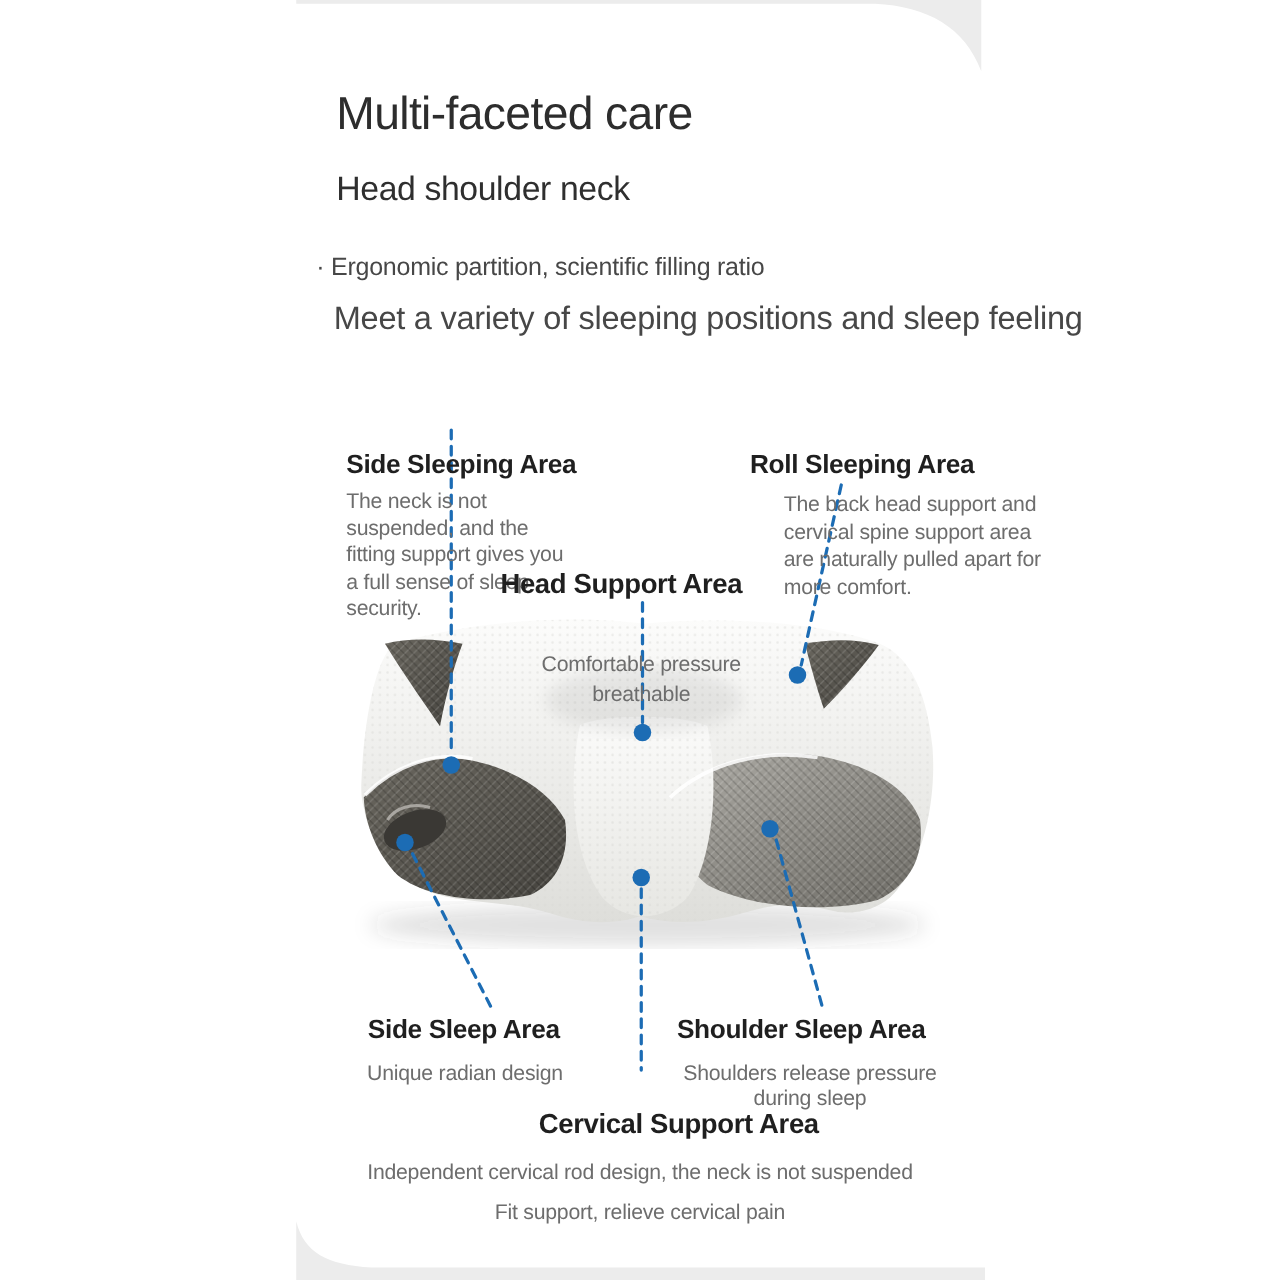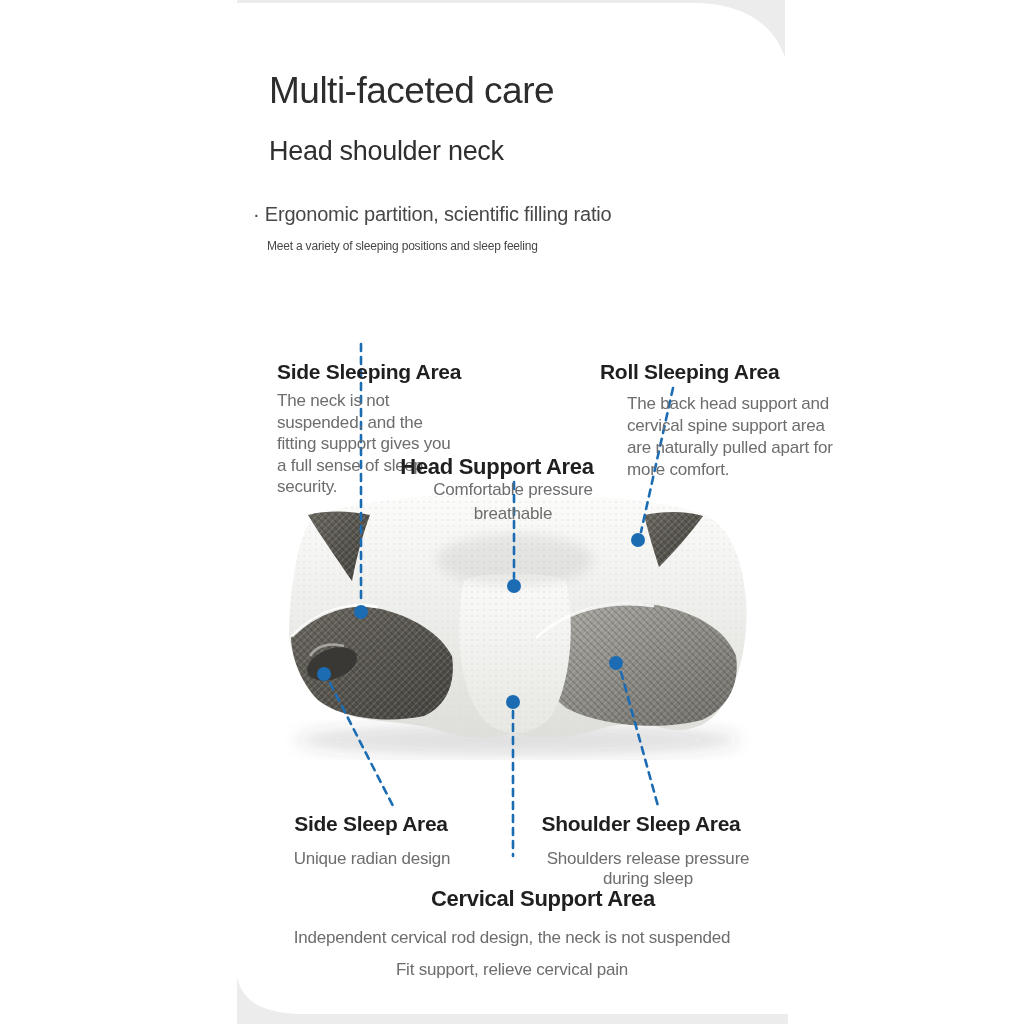--- a/index.html
+++ b/index.html
@@ -27,33 +27,33 @@
   .callout-line{stroke:var(--accent);stroke-width:2.6;stroke-dasharray:7 6;stroke-linecap:round;}
   .callout-dot{fill:var(--accent);}
 
   .txt{position:absolute;z-index:3;}
   .title{
     left:269px;top:70px;font-size:37px;font-weight:500;color:#2d2d2d;
     letter-spacing:-0.5px;
   }
   .subtitle{left:269px;top:136px;font-size:27px;font-weight:400;color:#2f2f2f;letter-spacing:-0.3px;}
   .bullet1{left:253px;top:203px;font-size:20px;color:#474747;letter-spacing:-0.2px;}
-  .bullet2{left:267px;top:239px;font-size:12px;color:#474747;letter-spacing:-0.2px;}
+  .bullet2{left:267px;top:239px;font-size:26px;color:#474747;letter-spacing:-0.2px;}
 
   .area-title{font-size:21px;font-weight:700;color:var(--heading);letter-spacing:-0.3px;white-space:nowrap;}
   .area-desc{font-size:17px;color:var(--body-text);letter-spacing:-0.2px;white-space:pre-line;}
 
   .side-sleeping-title{left:277px;top:360px;}
   .side-sleeping-desc{left:277px;top:390px;line-height:21.5px;}
 
   .roll-sleeping-title{left:600px;top:360px;}
   .roll-sleeping-desc{left:579px;top:393px;line-height:22px;margin-left:48px;}
 
   .head-support-title{left:497px;top:454px;font-size:22px;transform:translateX(-50%);}
-  .head-support-desc{left:513px;top:478px;transform:translateX(-50%);text-align:center;line-height:24px;}
+  .head-support-desc{left:513px;top:520px;transform:translateX(-50%);text-align:center;line-height:24px;}
 
   .side-sleep-title{left:371px;top:812px;transform:translateX(-50%);}
   .side-sleep-desc{left:372px;top:849px;transform:translateX(-50%);white-space:nowrap;}
 
   .shoulder-sleep-title{left:641px;top:812px;transform:translateX(-50%);}
   .shoulder-sleep-desc{left:648px;top:849px;transform:translateX(-50%);text-align:center;line-height:20px;}
 
   .cervical-title{left:511px;top:886px;transform:translateX(-50%);font-size:22px;margin-left:32px;}
   .cervical-desc1{left:512px;top:928px;transform:translateX(-50%);white-space:nowrap;}
   .cervical-desc2{left:512px;top:960px;transform:translateX(-50%);white-space:nowrap;}

